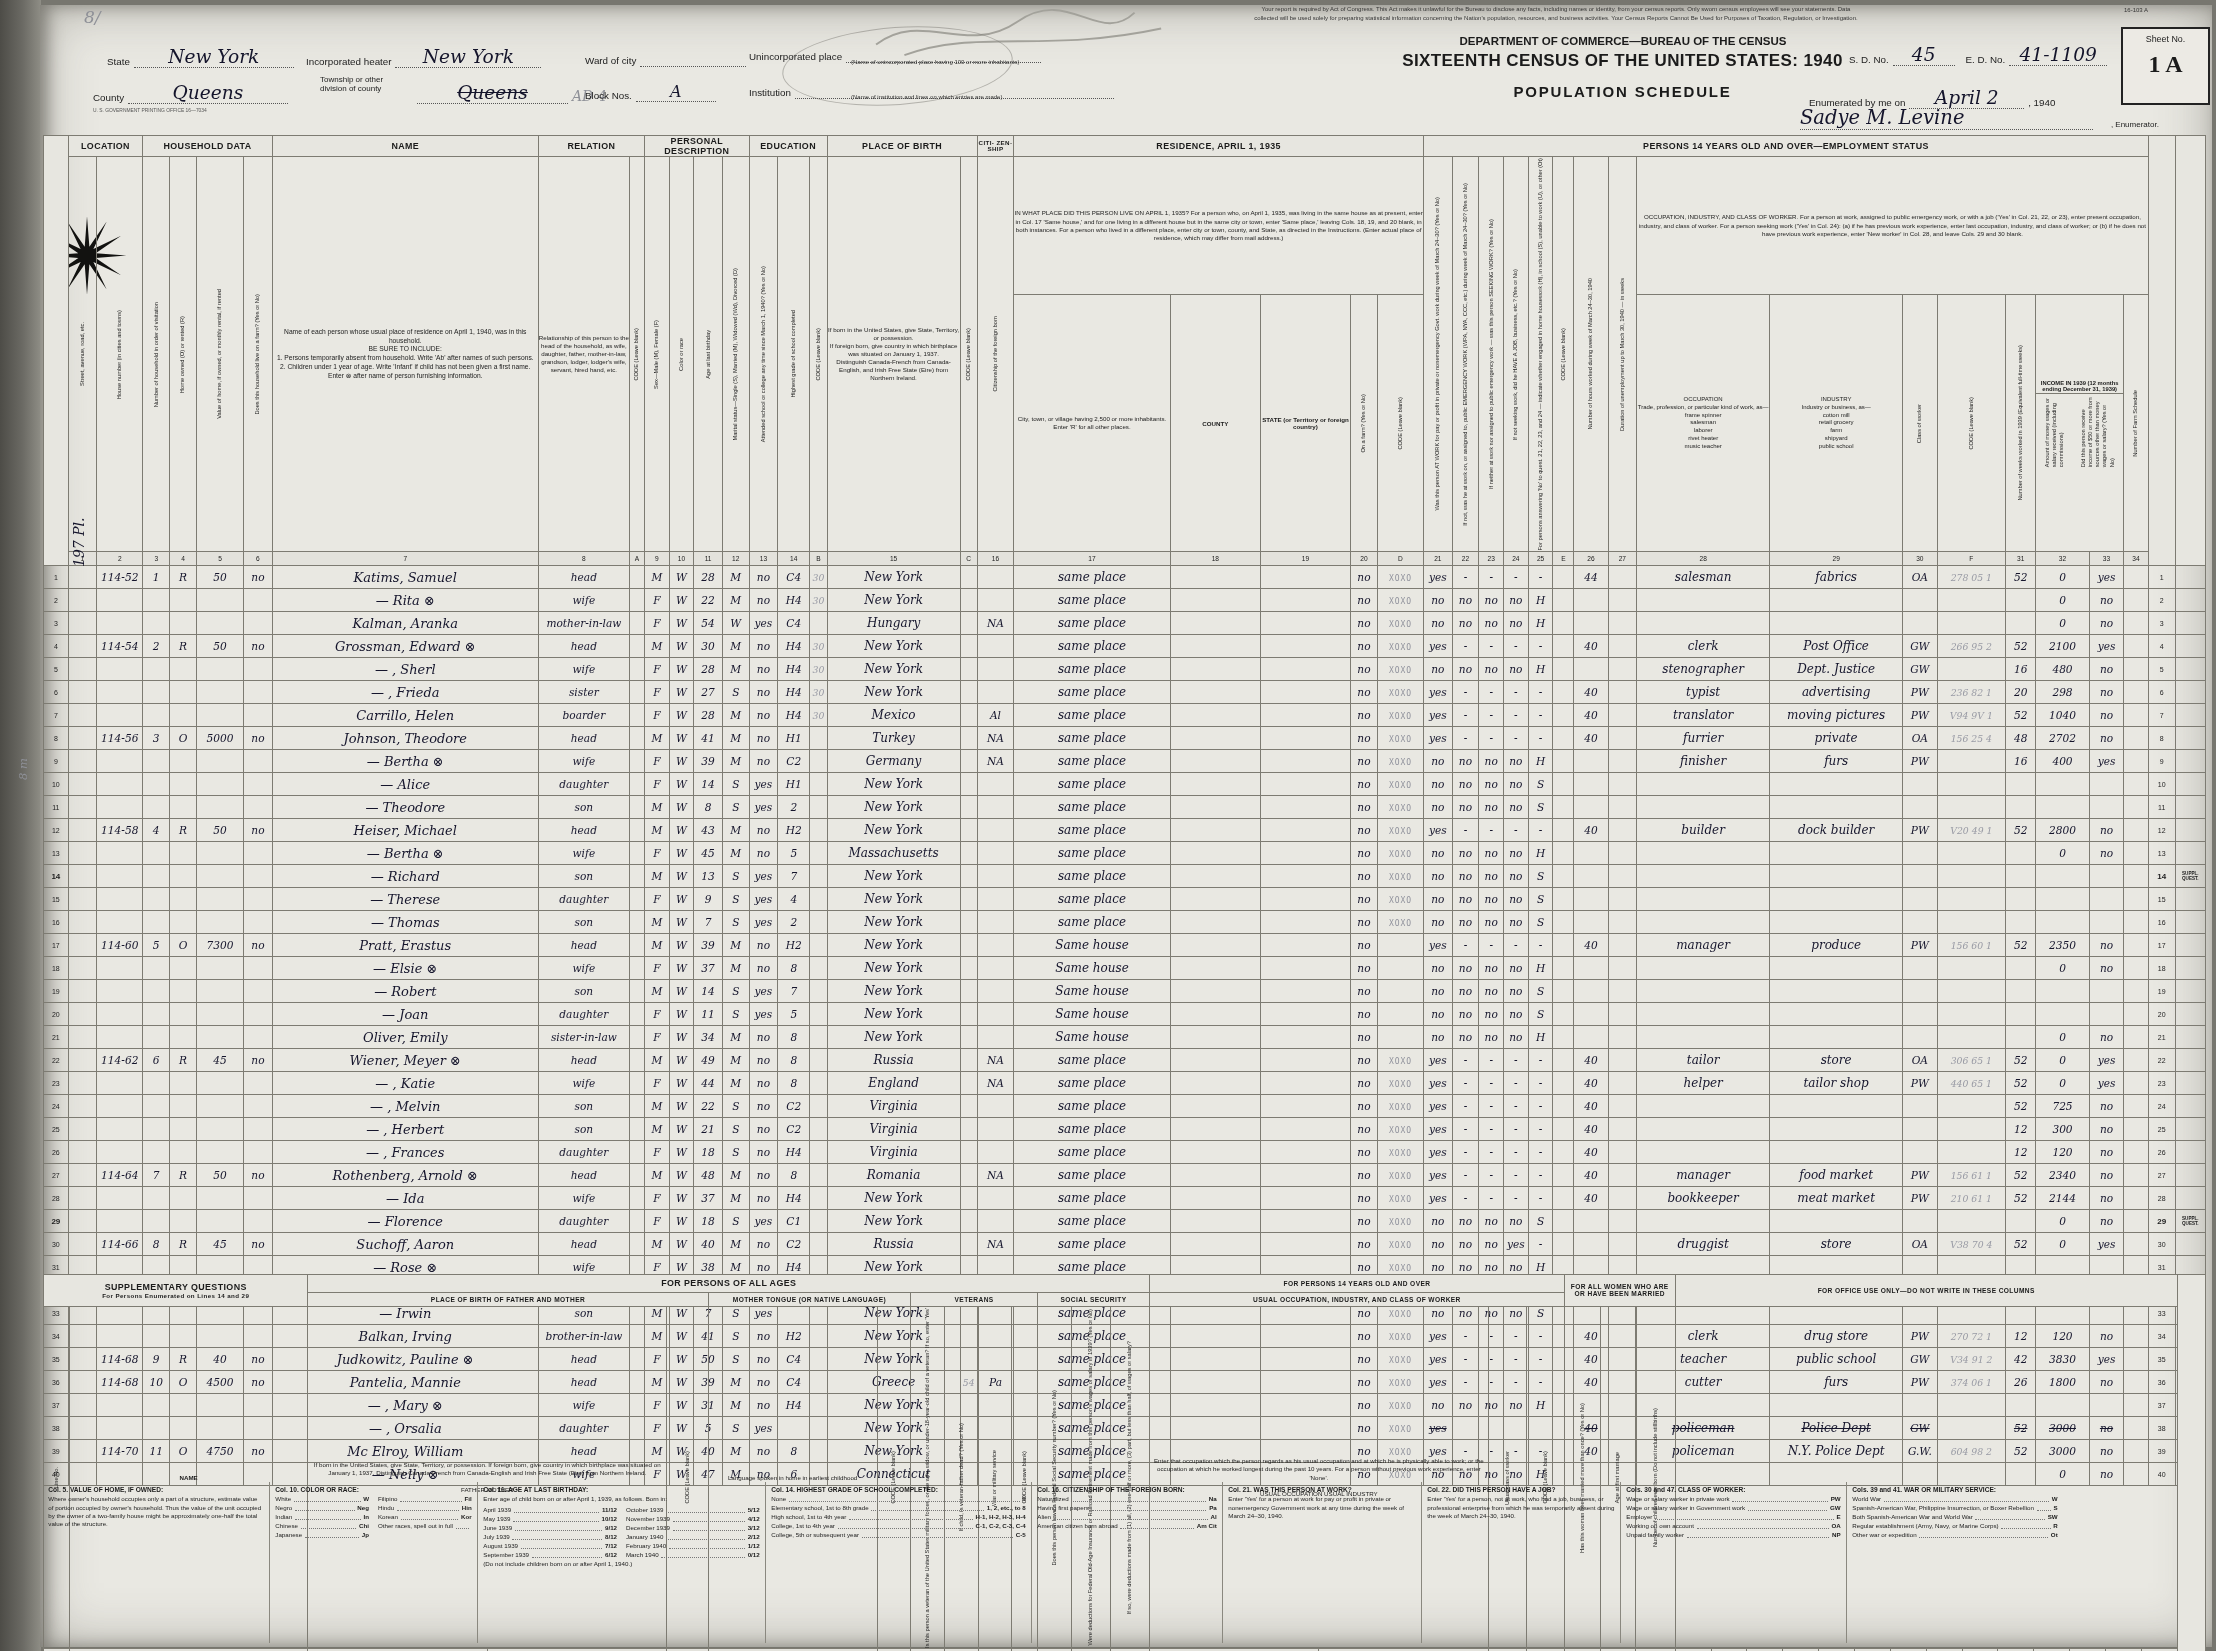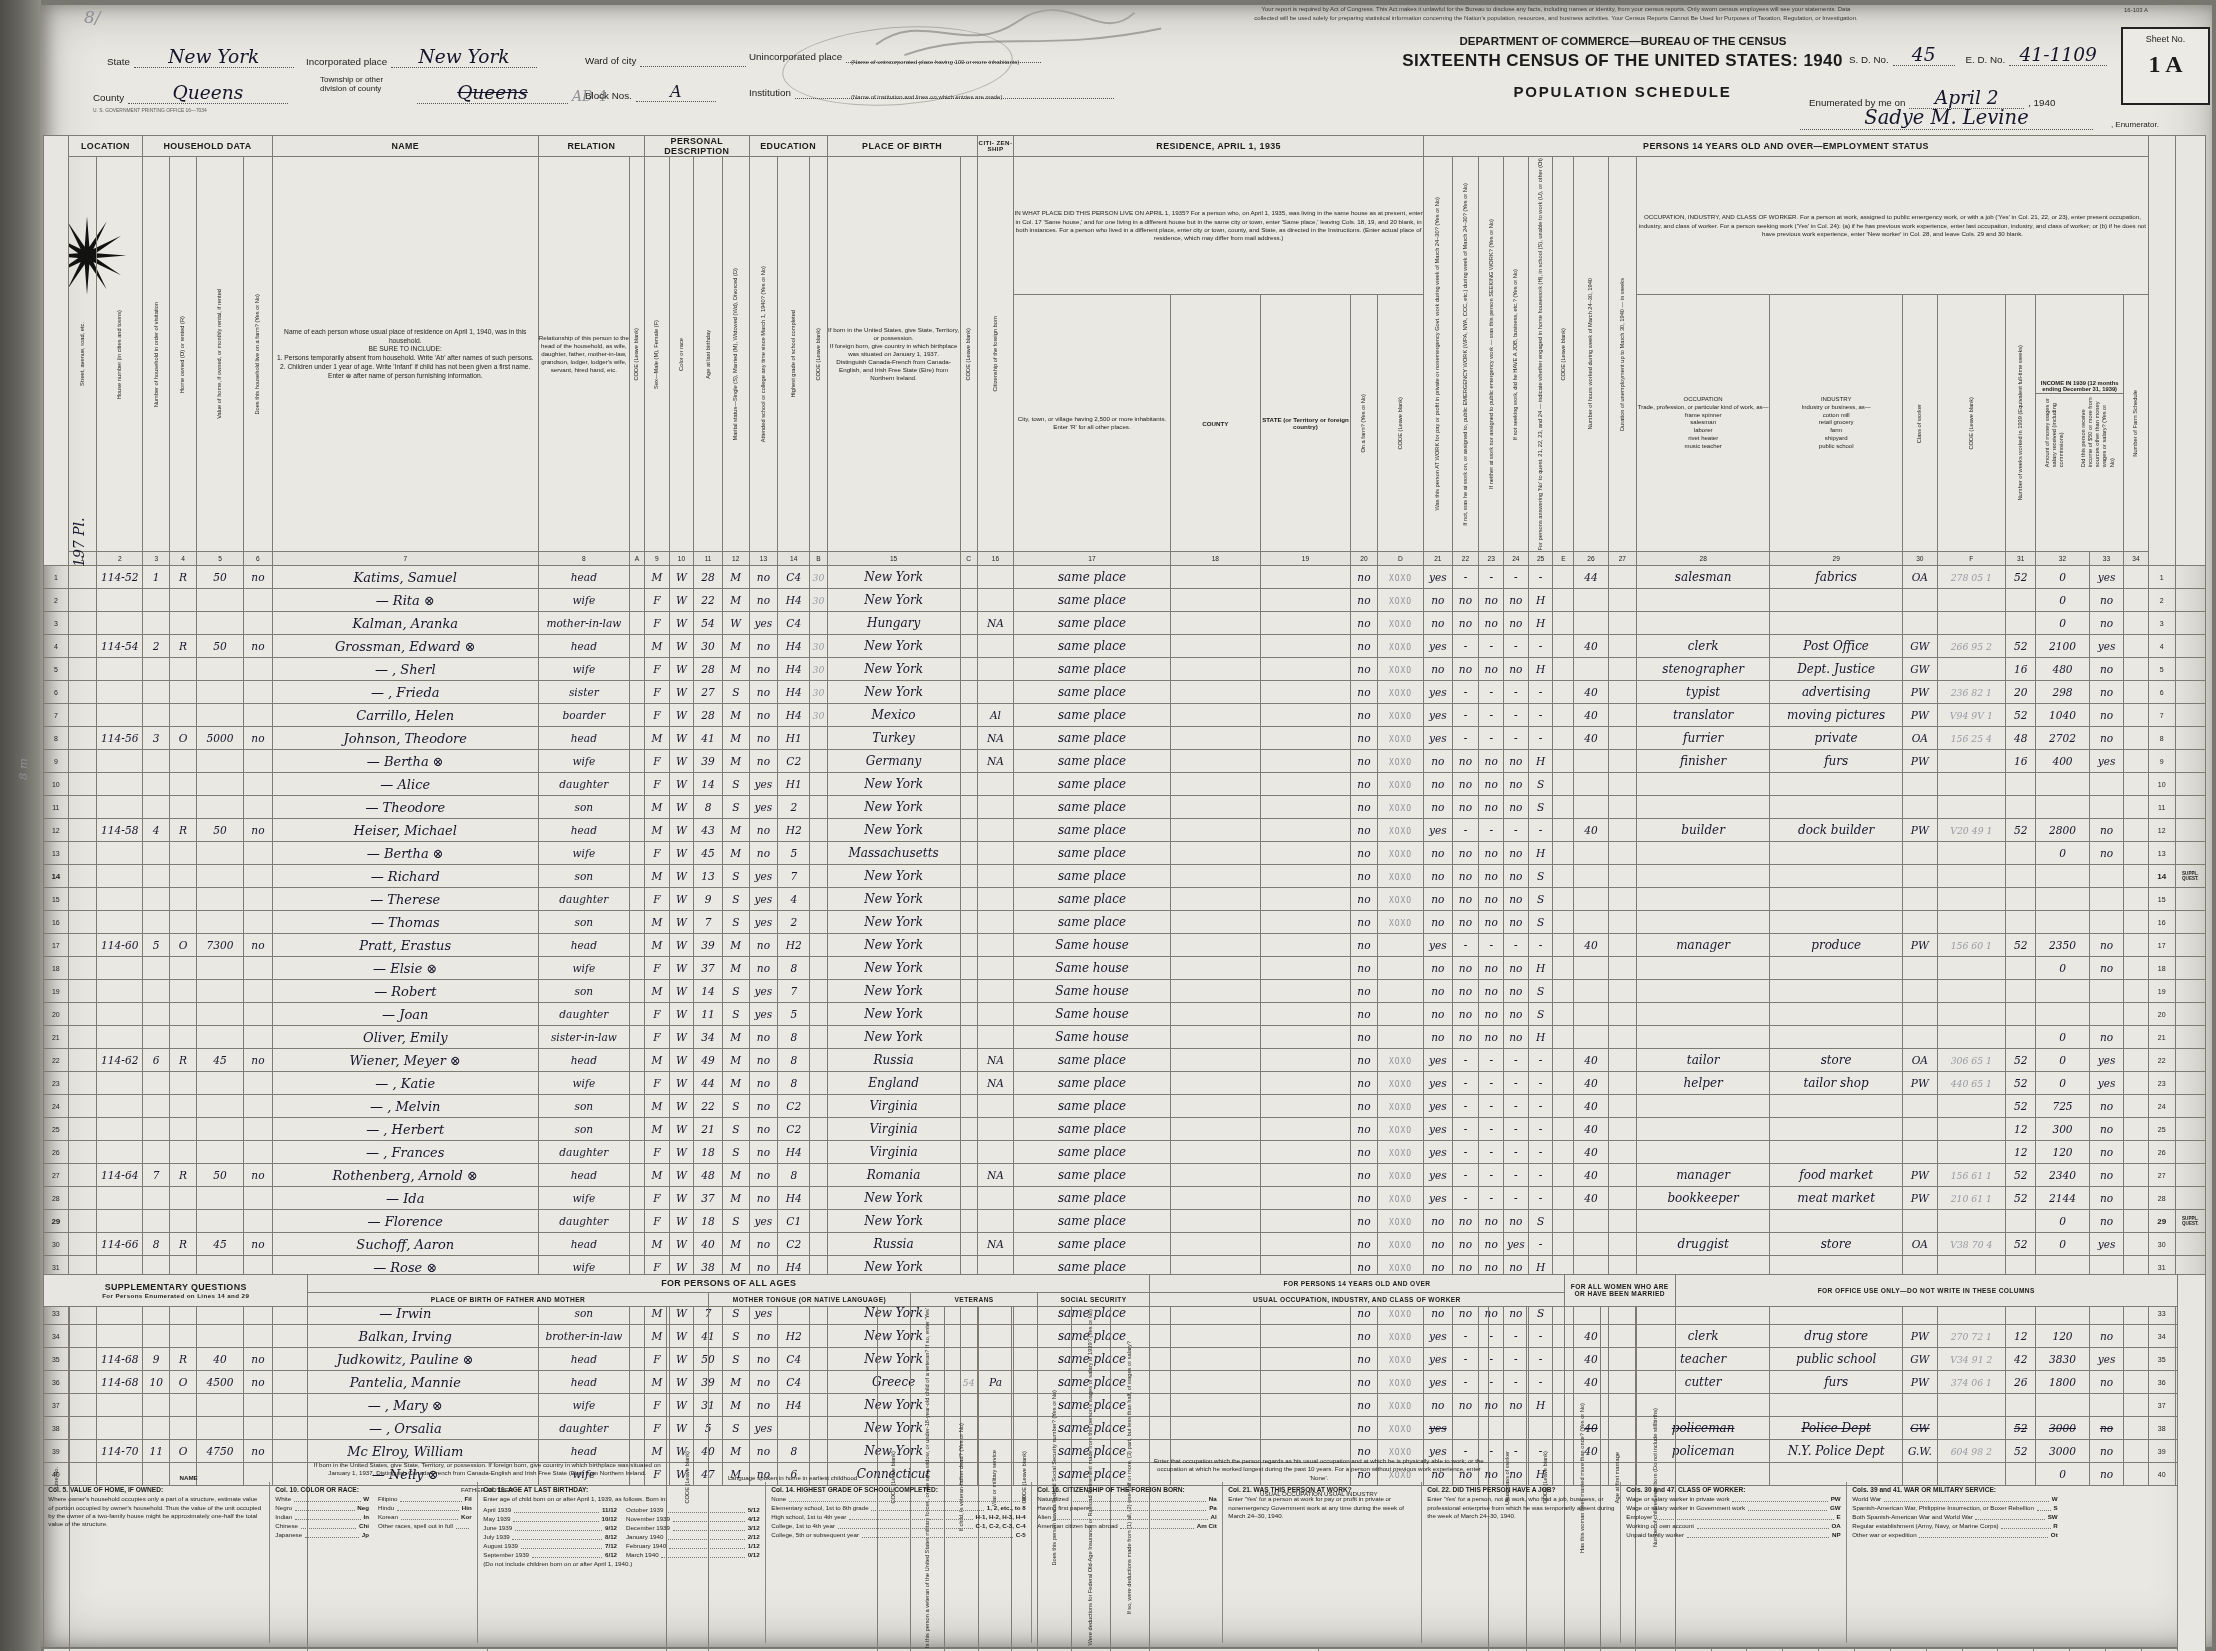--- a/index.html
+++ b/index.html
@@ -96,21 +96,21 @@
 
   <div class="hfield" style="left:1286px;top:35px;width:674px;text-align:center;font-weight:bold;font-size:11.5px;">DEPARTMENT OF COMMERCE—BUREAU OF THE CENSUS</div>
   <div class="hfield" style="left:1259px;top:51px;width:727px;text-align:center;font-weight:bold;font-size:17px;letter-spacing:0.4px;">SIXTEENTH CENSUS OF THE UNITED STATES: 1940</div>
   <div class="hfield" style="left:1312px;top:83px;width:621px;text-align:center;font-weight:bold;font-size:15px;letter-spacing:1.8px;">POPULATION SCHEDULE</div>
 
   <div class="hfield" style="left:107px;top:46px;">
     <span class="plabel">State</span>
     <span class="fill" style="width:160px;text-align:center;"><span class="hw hw-big">New York</span></span>
   </div>
   <div class="hfield" style="left:306px;top:46px;">
-    <span class="plabel">Incorporated place</span>
+    <span class="plabel">Incorporated heater</span>
     <span class="fill" style="width:146px;text-align:center;"><span class="hw hw-big">New York</span></span>
   </div>
   <div class="hfield" style="left:585px;top:50px;">
     <span class="plabel">Ward of city</span>
     <span class="fill" style="width:106px;">&nbsp;</span>
   </div>
   <div class="hfield" style="left:749px;top:46px;">
     <span class="plabel">Unincorporated place</span>
     <span class="fill" style="width:195px;">&nbsp;</span>
   </div>
@@ -148,21 +148,21 @@
   <div class="sheetbox">
     <div class="lb">Sheet No.</div>
     <div class="val">1 A</div>
   </div>
   <div class="hfield" style="left:1809px;top:87px;">
     <span class="plabel">Enumerated by me on</span>
     <span class="fill" style="width:115px;text-align:center;"><span class="hw hw-big">April 2</span></span>
     <span class="plabel">, 1940</span>
   </div>
   <div class="hfield" style="left:1800px;top:106px;">
-    <span class="fill" style="width:293px;text-align:center;"><span class="hw" style="font-size:19.5px;">Sadye M. Levine</span></span>
+    <span class="fill" style="width:293px;text-align:left;"><span class="hw" style="font-size:19.5px;">Sadye M. Levine</span></span>
     <span class="plabel-sm">, Enumerator.</span>
   </div>
 
   <table id="main">
       <colgroup>
         <col style="width: 23px;">
         <col style="width: 26.6px;">
         <col style="width: 43px;">
         <col style="width: 25px;">
         <col style="width: 25px;">

